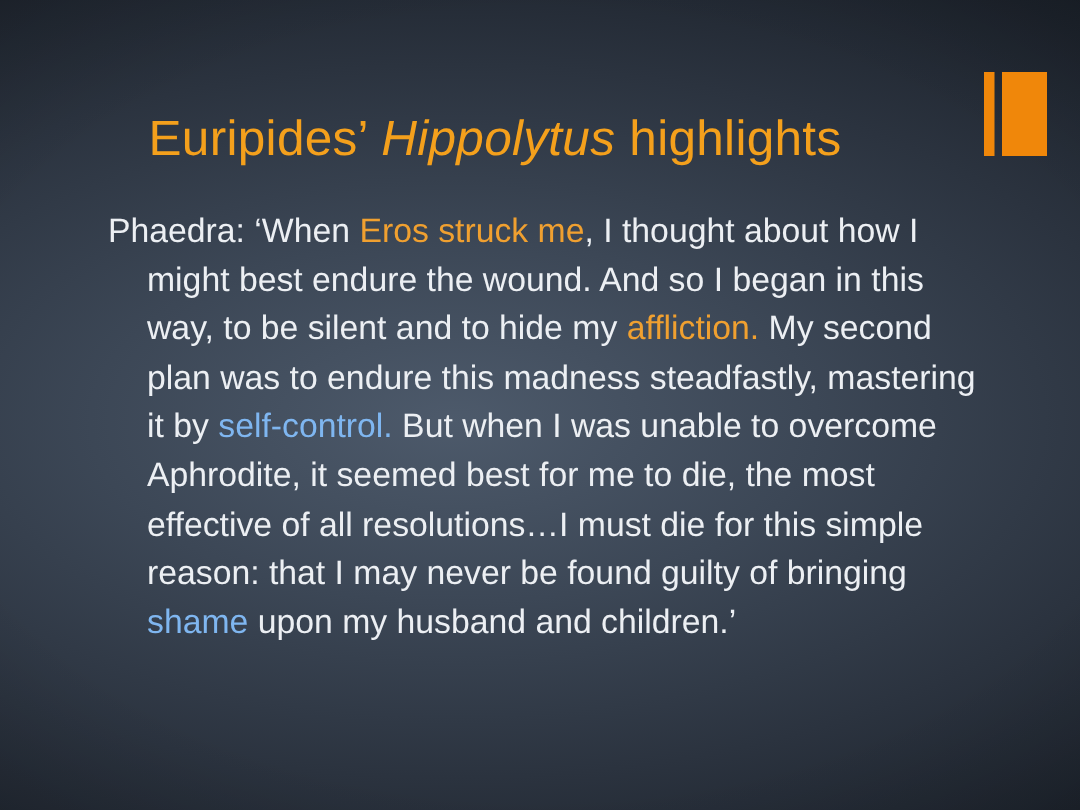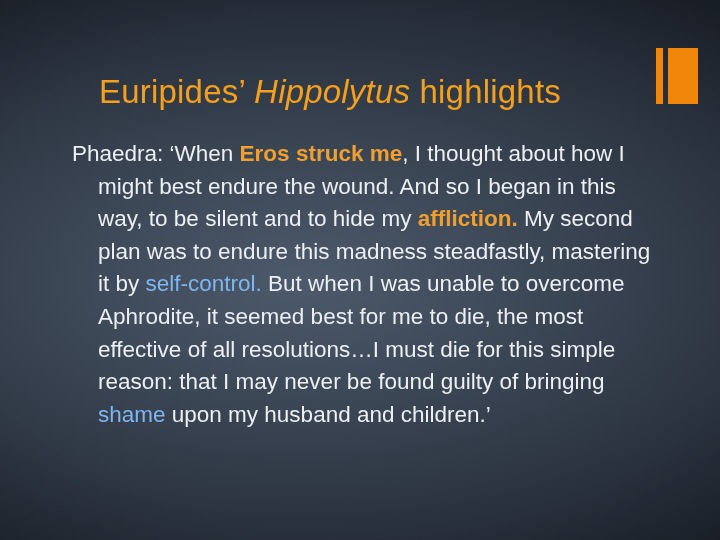--- a/index.html
+++ b/index.html
@@ -84,21 +84,21 @@
     text-indent: 0;
     z-index: 4;
   }
   .body-text .inner {
     display: block;
     padding-left: 26px;
     text-indent: -26px;
   }
   .hl-orange {
     color: #f0a030;
-    font-weight: bold;
+    font-weight: normal;
   }
   .hl-blue {
     color: #7fb6f0;
     font-weight: normal;
   }
 </style>
 </head>
 <body>
 
 <div class="slide">

